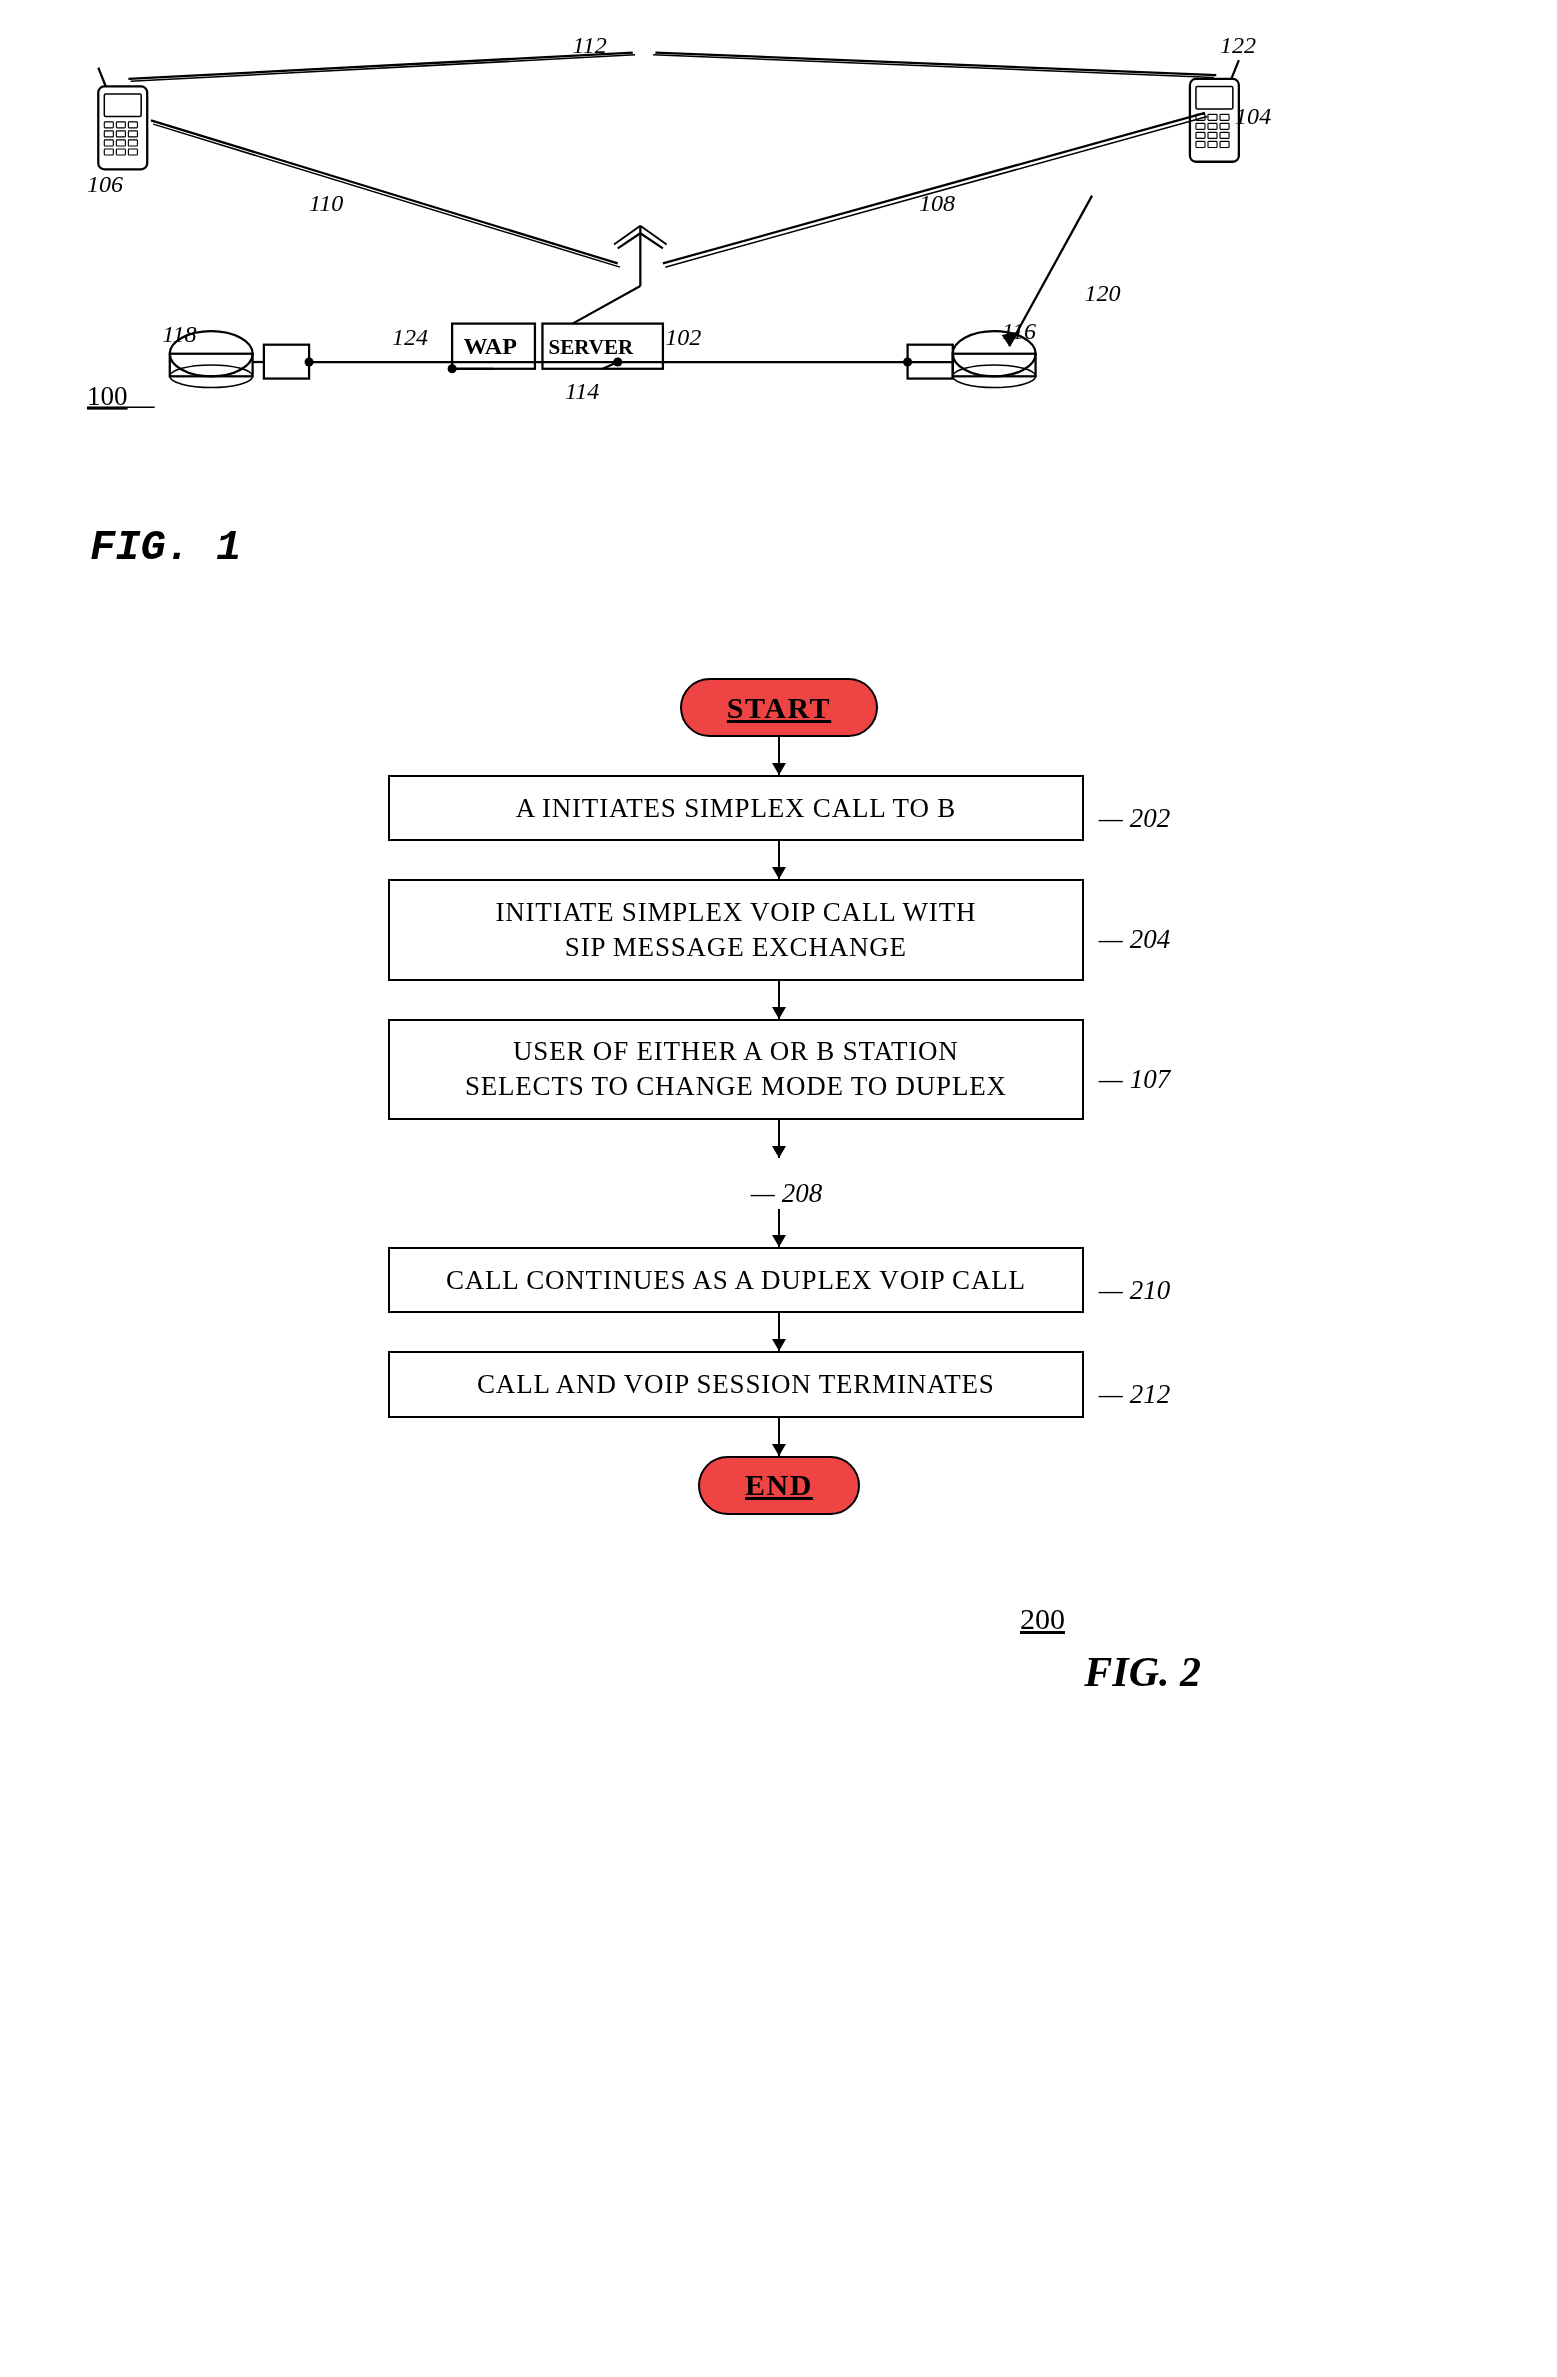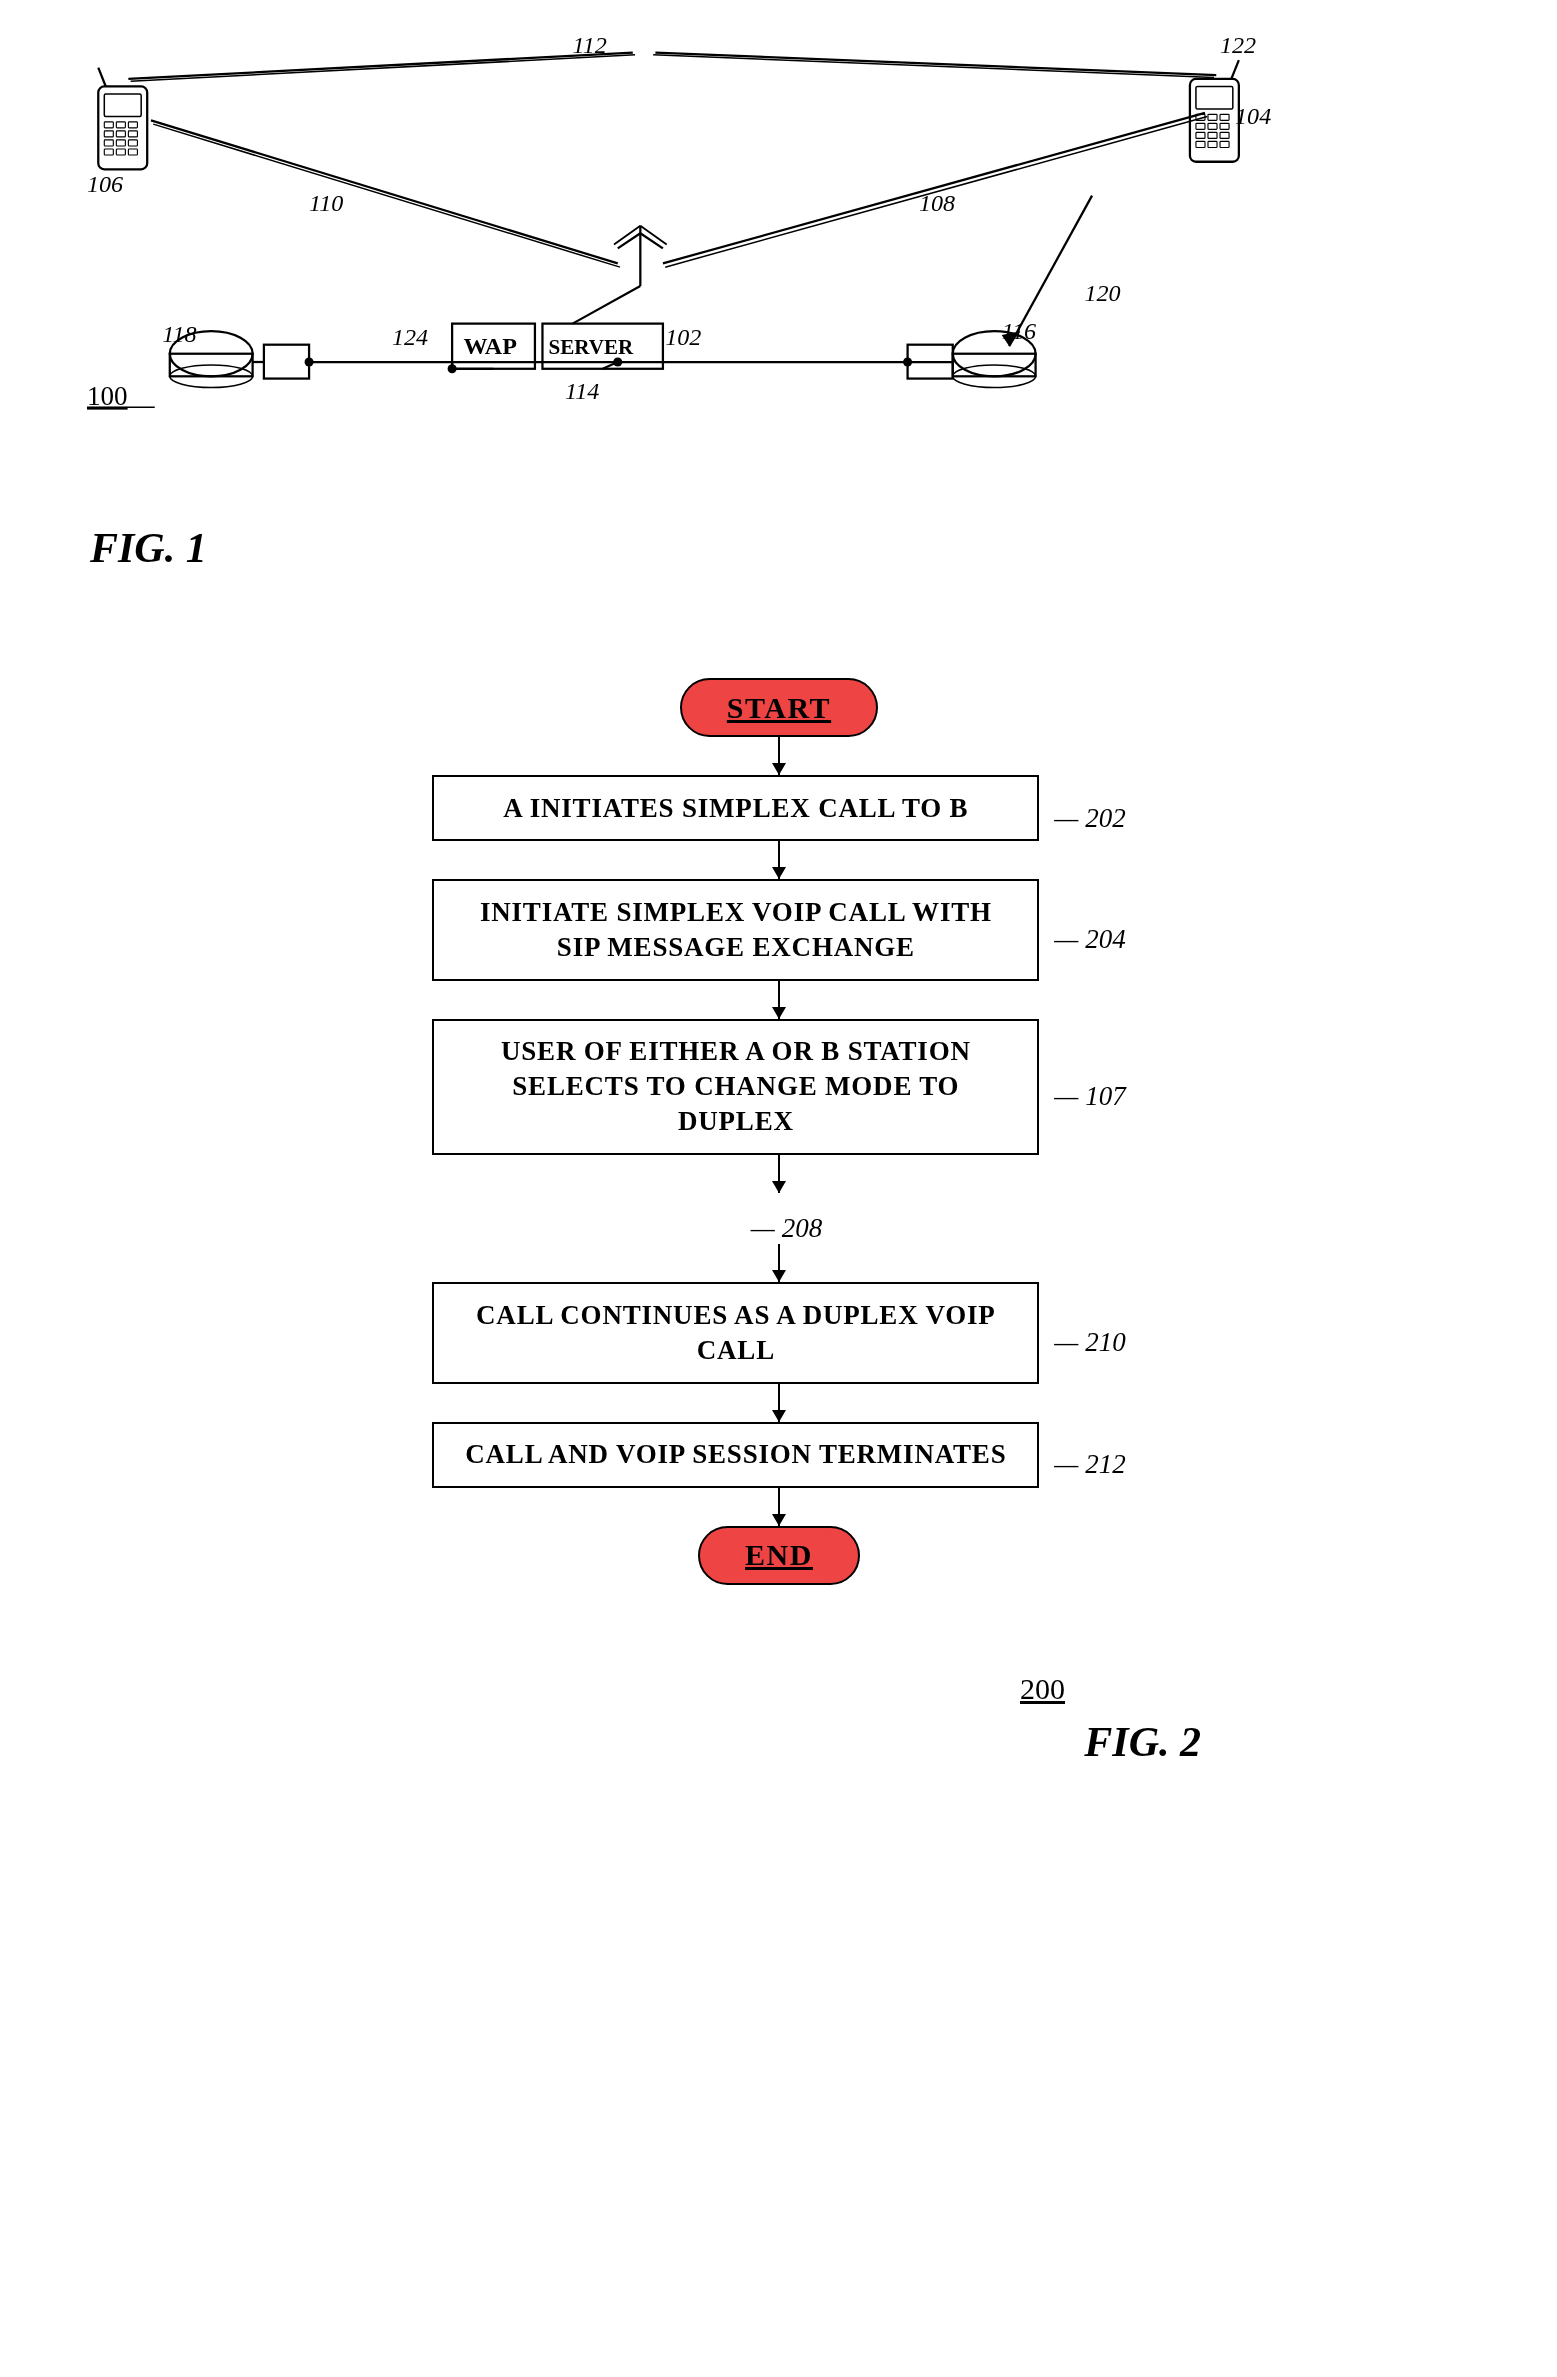--- a/index.html
+++ b/index.html
@@ -57,25 +57,25 @@
       letter-spacing: 1.5px;
       background: #ef4444;
       text-align: center;
       text-decoration: underline;
     }
 
     .flow-box {
       border: 2.3px solid #000;
       padding: 13.6px 30px;
       font-size: 27px;
-      font-weight: bold;
+      font-weight: normal;
       letter-spacing: 0.8px;
       background: #fff;
       text-align: center;
-      width: 607px;
+      width: 696px;
       line-height: 1.3;
     }
 
     .flow-arrow {
       width: 2.3px;
       height: 38px;
       background: #000;
       position: relative;
     }
 
@@ -235,21 +235,21 @@
     <text x="1380" y="360" font-style="italic" font-size="32" font-family="Times New Roman">120</text>
 
     <polygon points="1280,420 1295,400 1270,405" fill="#000"></polygon>
 
     <text x="55" y="498" font-size="36" font-family="Times New Roman" text-decoration="underline">100</text>
     <line x1="55" y1="501" x2="145" y2="501" stroke="#000" stroke-width="2"></line>
 
     <line x1="275" y1="441" x2="291" y2="441" stroke="#000" stroke-width="3"></line>
   </svg>
 
-  <div style="position:absolute; bottom:-15px; left:45px; font-size:42px; font-style:italic; font-weight:bold; font-family:Liberation Serif, serif;">FIG. 1</div>
+  <div style="position:absolute; bottom:-15px; left:45px; font-size:42px; font-style:italic; font-weight:bold; font-family:Liberation Mono, monospace;">FIG. 1</div>
 </div>
 
 <div class="fig2-container">
   <div class="flowchart">
 
     <div class="flow-row">
       <div class="flow-start-end">START</div>
     </div>
 
     <div class="flow-arrow"></div>

